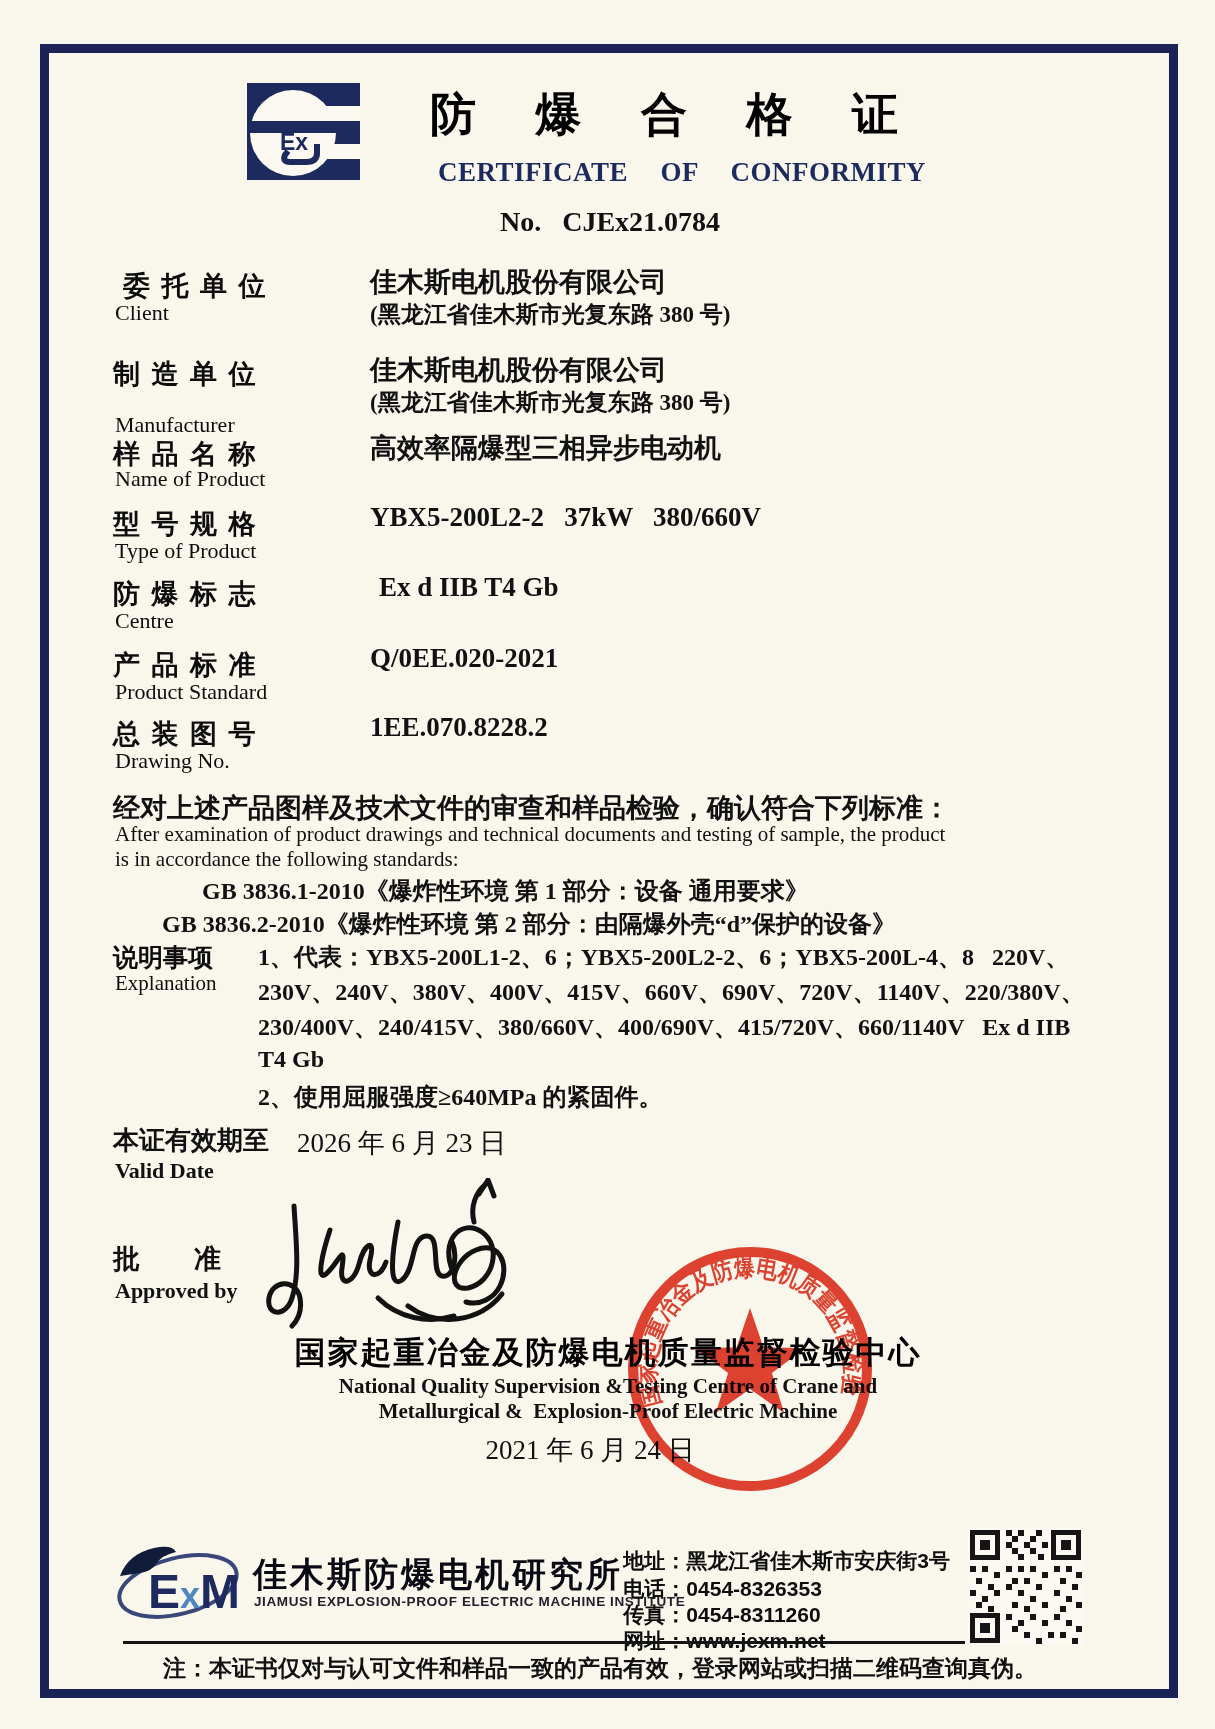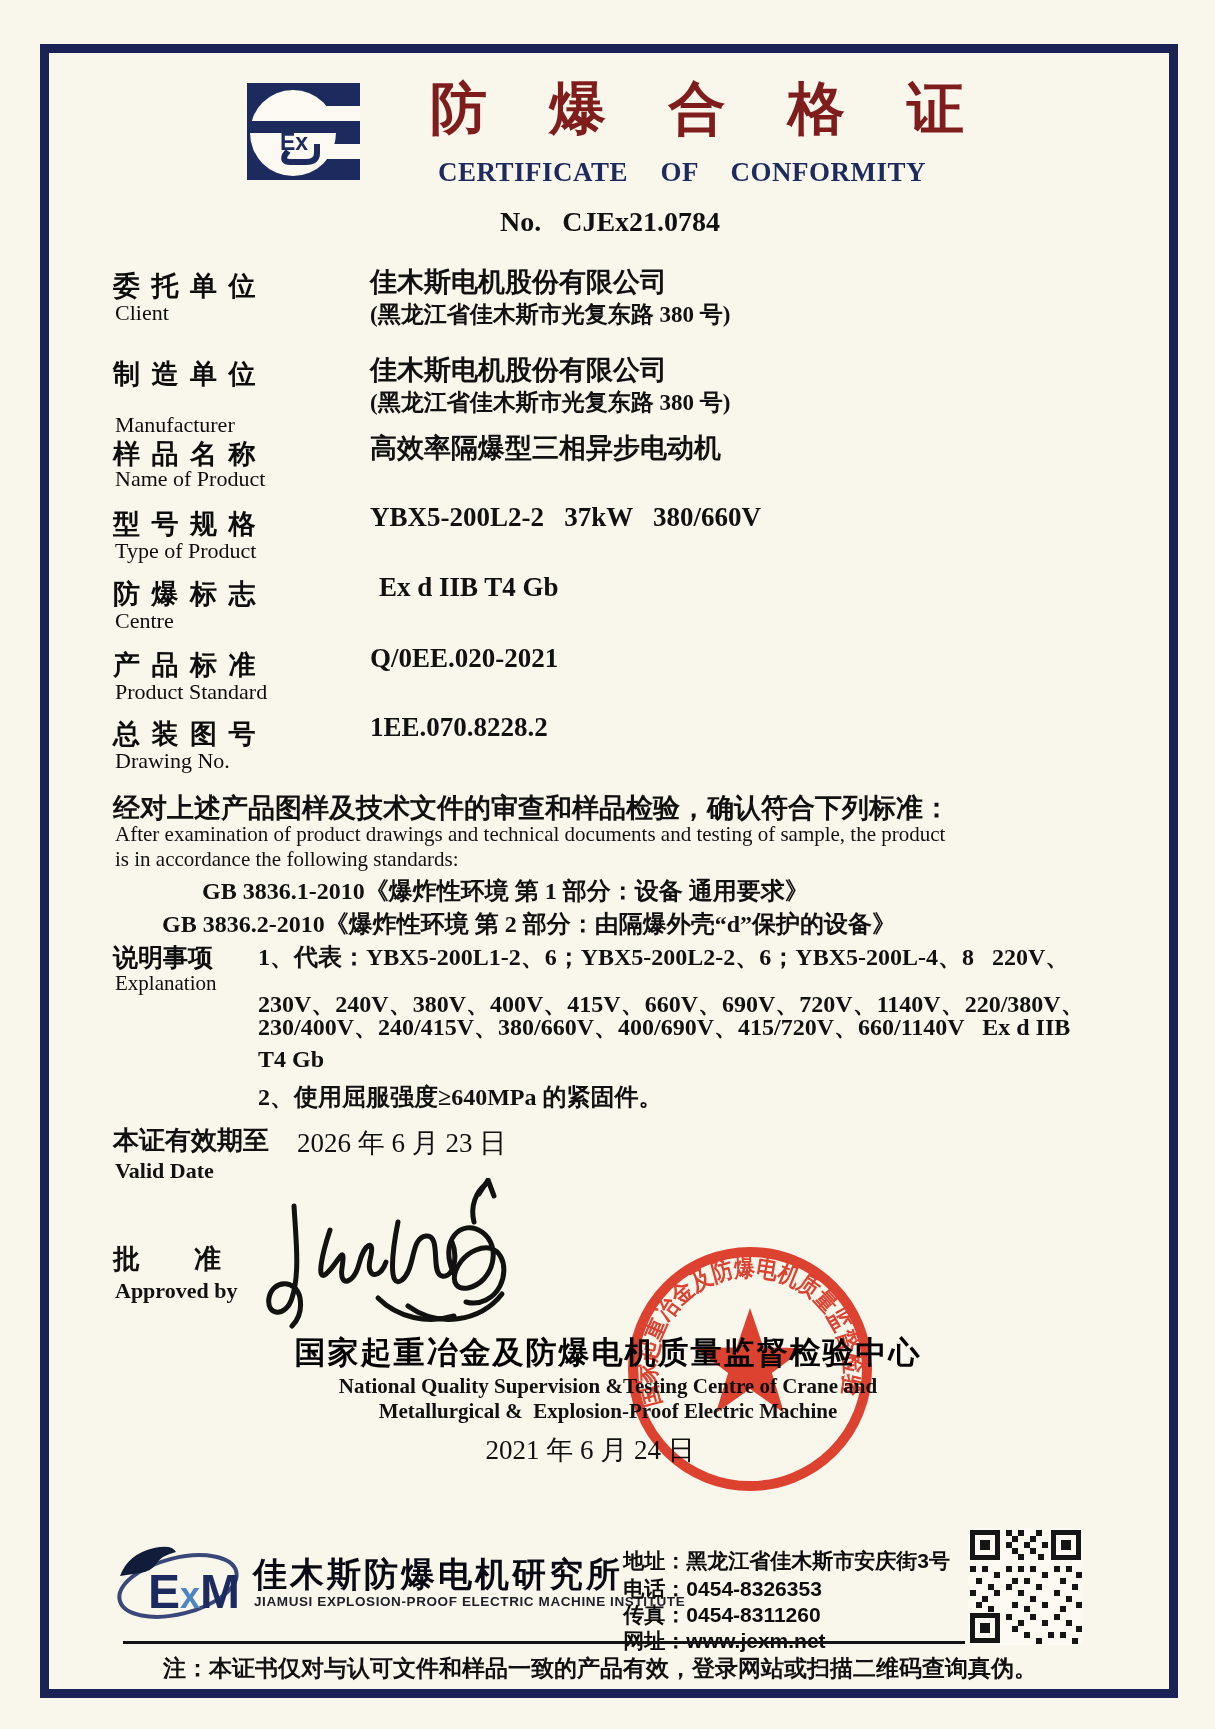--- a/index.html
+++ b/index.html
@@ -13,22 +13,22 @@
   .pre{white-space:pre;}
   .hei{font-family:"Liberation Sans", sans-serif;font-weight:bold;}
   .song{font-family:"Liberation Serif", serif;}
 
   .frame{
     left:40px;top:44px;width:1120px;height:1636px;
     border:9px solid #1b2356;background:transparent;
   }
 
   .cert-title{
-    left:430px;top:71px;width:470px;
-    font-size:57px;letter-spacing:24px;color:#7f1d1d;
+    left:430px;top:84px;width:470px;
+    font-size:46px;letter-spacing:24px;color:#000000;
     font-weight:bold;white-space:pre;
   }
   .cert-subtitle{
     left:438px;top:157px;width:460px;
     font-size:27px;font-weight:bold;color:#1d2a5e;
     letter-spacing:0.5px;word-spacing:9px;white-space:pre;
   }
   .cert-no{
     left:430px;top:206px;width:360px;text-align:center;
     font-size:28px;font-weight:bold;white-space:pre;
@@ -78,21 +78,21 @@
     <text x="33" y="67" font-family="Liberation Sans, sans-serif" font-weight="bold" font-size="23" fill="#1d2a5e">Ex</text>
     <path d="M70 61 L70 70 Q70 79 59 79 L43 79 Q35 79 38 72 L41 68" stroke="#1d2a5e" stroke-width="6" fill="none"></path>
   </svg>
 </div>
 
 <div class="abs cert-title">防 爆 合 格 证</div>
 <div class="abs cert-subtitle song">CERTIFICATE  OF  CONFORMITY</div>
 <div class="abs cert-no">No.   CJEx21.0784</div>
 
 <div>
-  <div class="abs flabel hei" style="top:268px;">委 托 单 位</div>
+  <div class="abs flabel hei" style="top:268px;margin-left:10px;">委 托 单 位</div>
   <div class="abs flabel-en" style="top:300px;">Client</div>
   <div class="abs fvalue" style="top:264px;">佳木斯电机股份有限公司</div>
   <div class="abs fvalue2" style="top:299px;">(黑龙江省佳木斯市光复东路 380 号)</div>
 
   <div class="abs flabel hei" style="top:356px;">制 造 单 位</div>
   <div class="abs flabel-en" style="top:380px;margin-top:32px;">Manufacturer</div>
   <div class="abs fvalue" style="top:352px;">佳木斯电机股份有限公司</div>
   <div class="abs fvalue2" style="top:387px;">(黑龙江省佳木斯市光复东路 380 号)</div>
 
   <div class="abs flabel hei" style="top:436px;">样 品 名 称</div>
@@ -118,21 +118,21 @@
 
 <div class="abs stmt-zh hei" style="top:790px;">经对上述产品图样及技术文件的审查和样品检验，确认符合下列标准：</div>
 <div class="abs stmt-en" style="top:822px;">After examination of product drawings and technical documents and testing of sample, the product</div>
 <div class="abs stmt-en" style="top:847px;">is in accordance the following standards:</div>
 <div class="abs std-line" style="top:875px;margin-left:40px;">GB 3836.1-2010《爆炸性环境 第 1 部分：设备 通用要求》</div>
 <div class="abs std-line" style="top:908px;">GB 3836.2-2010《爆炸性环境 第 2 部分：由隔爆外壳“d”保护的设备》</div>
 
 <div class="abs flabel hei" style="top:941px;font-size:25px;letter-spacing:0;">说明事项</div>
 <div class="abs flabel-en" style="top:971px;font-size:21px;">Explanation</div>
 <div class="abs expl-line" style="top:941px;">1、代表：YBX5-200L1-2、6；YBX5-200L2-2、6；YBX5-200L-4、8   220V、</div>
-<div class="abs expl-line" style="top:976px;margin-top:12px;">230V、240V、380V、400V、415V、660V、690V、720V、1140V、220/380V、</div>
+<div class="abs expl-line" style="top:976px;">230V、240V、380V、400V、415V、660V、690V、720V、1140V、220/380V、</div>
 <div class="abs expl-line" style="top:1011px;">230/400V、240/415V、380/660V、400/690V、415/720V、660/1140V   Ex d IIB</div>
 <div class="abs expl-line" style="top:1046px;">T4 Gb</div>
 <div class="abs expl-line" style="top:1081px;">2、使用屈服强度≥640MPa 的紧固件。</div>
 
 <div class="abs hei" style="left:113px;top:1123px;font-size:26px;">本证有效期至</div>
 <div class="abs hei" style="left:115px;top:1158px;font-size:22px;font-family:'Liberation Serif',serif;font-weight:bold;">Valid Date</div>
 <div class="abs pre" style="left:297px;top:1125px;font-size:27px;">2026 年 6 月 23 日</div>
 
 <div class="abs hei pre" style="left:113px;top:1241px;font-size:27px;">批　　准</div>
 <div class="abs" style="left:115px;top:1278px;font-size:22px;font-weight:bold;">Approved by</div>

